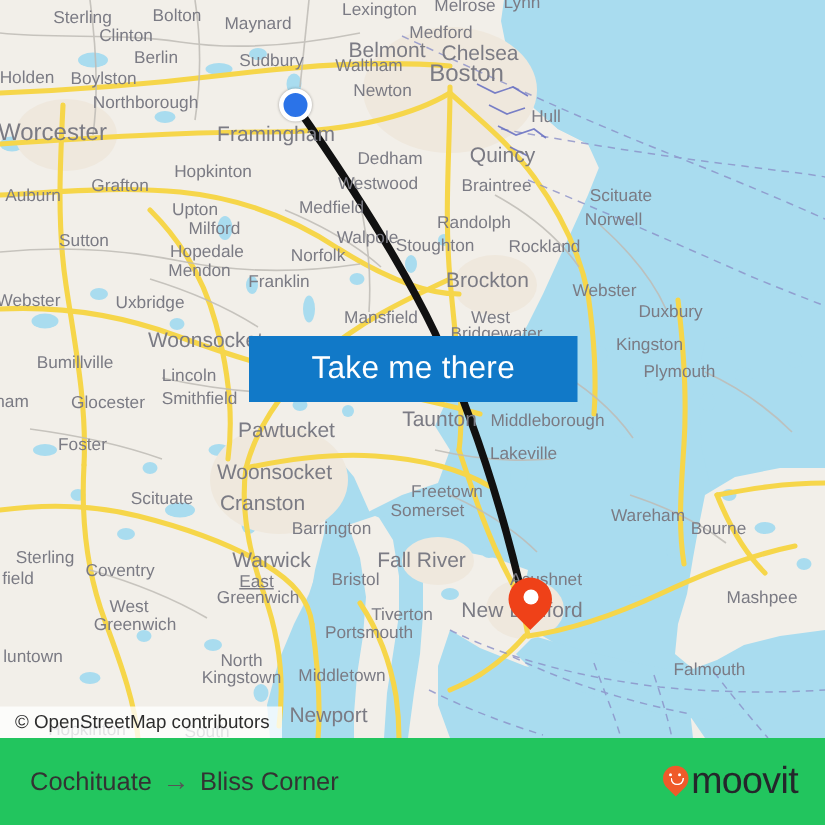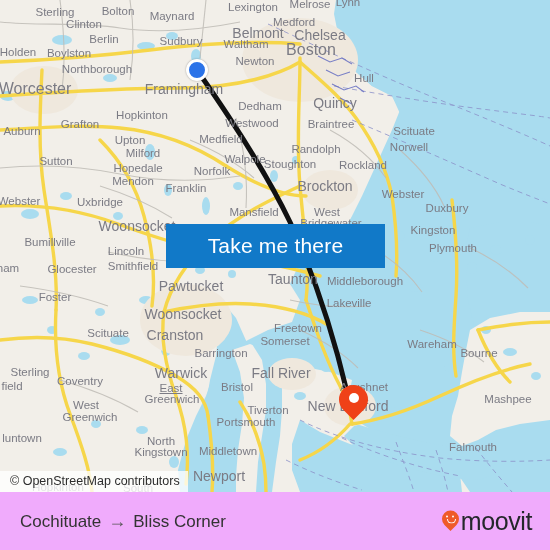--- a/index.html
+++ b/index.html
@@ -39,21 +39,21 @@
            font-size:21px;font-family:"Liberation Sans", sans-serif;
            letter-spacing:.2px;line-height:44px;text-align:center;padding:0;}
 
   
   #attrib{position:absolute;left:0;bottom:0;height:21px;line-height:21px;
           background:rgba(255,255,255,.78);color:#2d2d2d;font-size:12.5px;
           padding:0 8px 0 10px;white-space:nowrap;}
 
   
   #footer{position:absolute;left:0;top:492px;width:550px;height:58px;
-          background:#f0abfc;}
+          background:#22c55e;}
   #route-summary{position:absolute;left:20px;top:50%;transform:translateY(-50%);
                  font-size:17px;color:#333;white-space:nowrap;
                  display:flex;align-items:center;gap:7px;}
   #route-summary .arrow{color:#555;font-size:18px;}
   #brand{position:absolute;right:18px;top:50%;transform:translateY(-50%);
          display:flex;align-items:center;gap:2px;}
   #brand .bpin{position:relative;width:17px;height:22px;}
   #brand .bpin .bd{position:absolute;left:0;top:0;width:17px;height:17px;
                    background:#ef5a2a;border-radius:50% 50% 50% 0;
                    transform:rotate(-45deg);}

